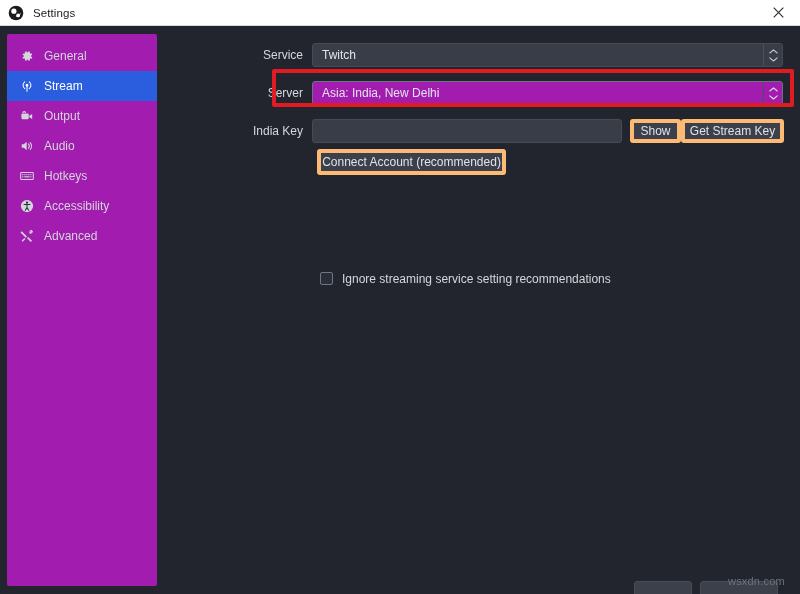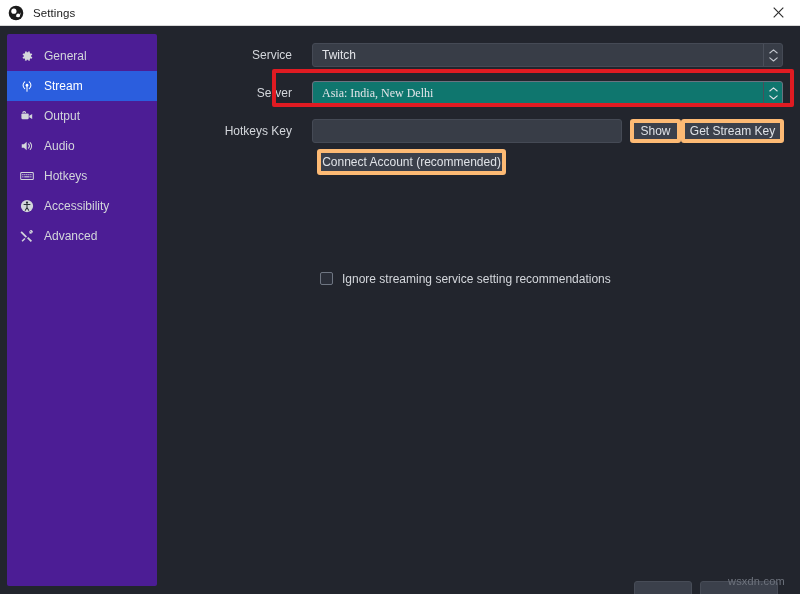--- a/index.html
+++ b/index.html
@@ -46,21 +46,21 @@
     left: 0; top: 26px;
     width: 800px; height: 568px;
     background: #22252d;
   }
 
   
   .sidebar {
     position: absolute;
     left: 7px; top: 8px;
     width: 150px; height: 552px;
-    background: #4c1d95;
+    background: #a21caf;
     border-radius: 2px;
     padding-top: 7px;
   }
   .nav-item {
     height: 30px;
     display: flex;
     align-items: center;
     padding-left: 12px;
     color: #d3d6db;
     font-size: 12px;
@@ -87,42 +87,41 @@
 
   .form-row {
     position: absolute;
     display: flex;
     align-items: center;
   }
   .field-label {
     font-size: 12px;
     color: #d4d7dc;
     text-align: right;
-    padding-right: 20px;
+    padding-right: 9px;
     white-space: nowrap;
   }
 
   
   .combo {
     height: 24px;
     background: #383d47;
     border: 1px solid #454a55;
     border-radius: 3px;
     display: flex;
     align-items: center;
     color: #e3e5e9;
     font-size: 12px;
     padding-left: 9px;
     position: relative;
     cursor: pointer;
   }
   .combo.hovered {
-    background: #0f766e;
+    background: #a21caf;
     border-color: #6b7280;
-    font-family: Liberation Serif, serif;
   }
   .combo-spin {
     position: absolute;
     right: 0; top: 0;
     width: 19px; height: 100%;
     border-left: 1px solid #4a4f5a;
     display: flex;
     flex-direction: column;
     align-items: center;
     justify-content: center;
@@ -343,21 +342,21 @@
           <svg width="9" height="5" viewBox="0 0 9 5">
               <path d="M0.8 0.8L4.5 4 8.2 0.8" stroke="#dfe2e7" stroke-width="1.1" fill="none" stroke-linecap="round" stroke-linejoin="round"></path>
             </svg>
         </span>
       </div>
     </div>
 
     <div class="highlight-box" style="left:110px; top:35px; width:522px; height:38px;"></div>
 
     <div class="form-row" style="left:0; top:85px; width:630px;">
-      <div class="field-label" style="width:150px;">Hotkeys Key</div>
+      <div class="field-label" style="width:150px;">India Key</div>
       <input class="textinput" type="text" value="" style="width: 310px;" placeholder="">
       <button class="btn" style="margin-left:8px; width:51px;">Show</button>
       <button class="btn" style="width:103px;">Get Stream Key</button>
     </div>
 
     <button class="btn" style="position:absolute; left:155px; top:115px; height:26px; width:189px;">Connect Account (recommended)</button>
 
     <div class="check-row" style="left:158px; top:238px;">
       <span class="checkbox"></span>
       <span class="check-label">Ignore streaming service setting recommendations</span>

